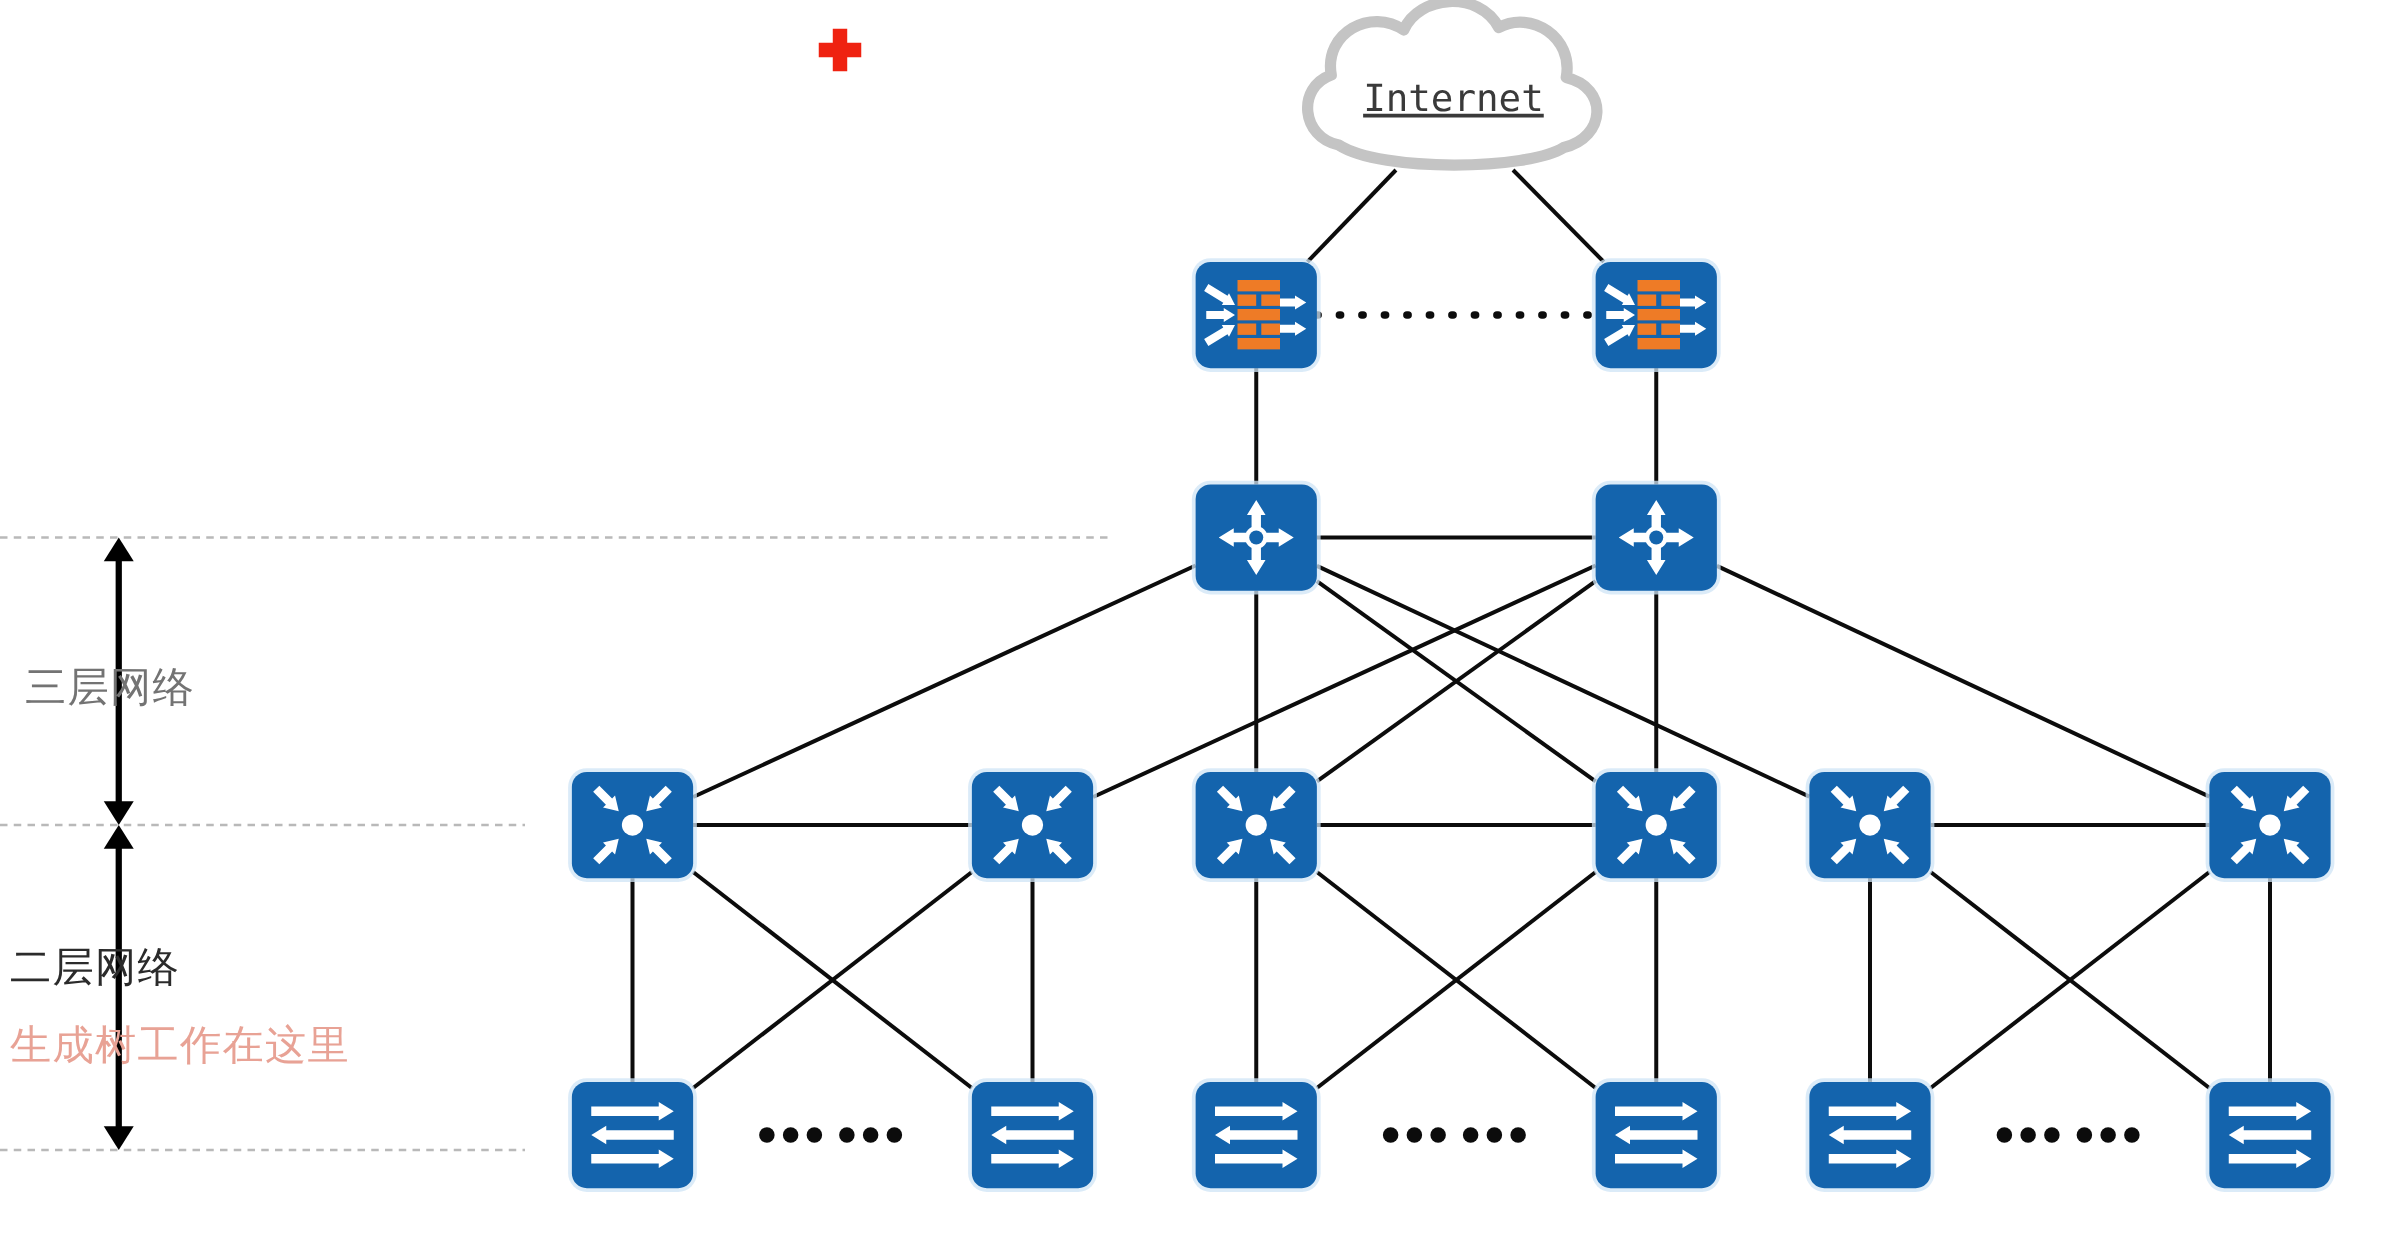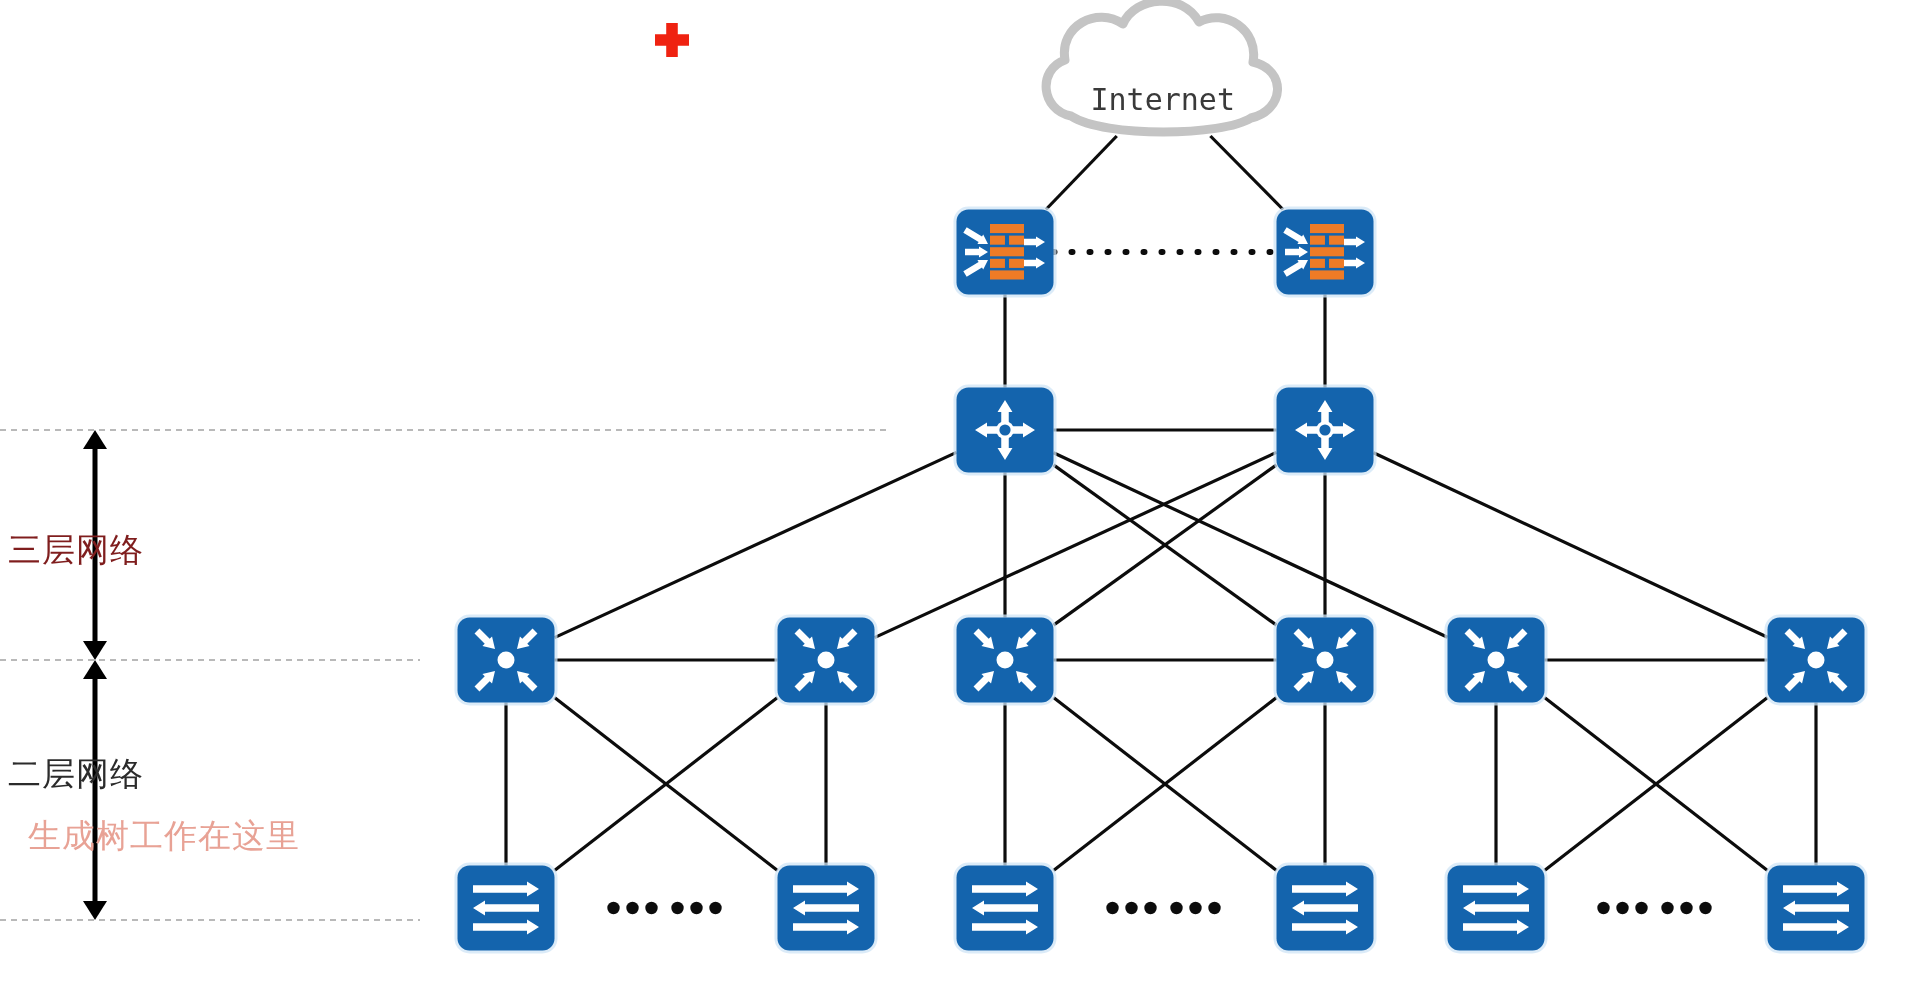--- a/index.html
+++ b/index.html
@@ -29,21 +29,20 @@
   .zone-label {
     position: absolute;
     font-family: "Liberation Sans", sans-serif;
     font-size: 33px;
     color: #2b2b2b;
     white-space: nowrap;
     letter-spacing: 1px;
   }
   .zone-label.red {
     color: #e8a295;
-    margin-left: 20px;
   }
   .cloud-label {
     position: absolute;
     font-family: "DejaVu Sans Mono", monospace;
     font-size: 30px;
     color: #3a3a3a;
     white-space: nowrap;
   }
 </style>
 </head>
@@ -269,17 +268,17 @@
         </g>
         <g style="cursor:pointer">
           <rect x="1764.5" y="862.5" width="103" height="91" rx="15" ry="15" fill="#cfe4f5" opacity="0.75"></rect>
           <rect x="1767.5" y="865.5" width="97" height="85" rx="12" ry="12" fill="#1464ad"></rect>
           <polygon points="1783.00,892.75 1837.00,892.75 1837.00,896.44 1849.00,889.00 1837.00,881.56 1837.00,885.25 1783.00,885.25" fill="#ffffff"></polygon>
           <polygon points="1849.00,904.25 1795.00,904.25 1795.00,900.56 1783.00,908.00 1795.00,915.44 1795.00,911.75 1849.00,911.75" fill="#ffffff"></polygon>
           <polygon points="1783.00,930.75 1837.00,930.75 1837.00,934.44 1849.00,927.00 1837.00,919.56 1837.00,923.25 1783.00,923.25" fill="#ffffff"></polygon>
         </g>
       </g>
     </svg>
-<div class="zone-label" style="left: 8px; top: 528px; color: #7f1d1d;">三层网络</div>
+<div class="zone-label" style="left: 20px; top: 528px; color: #737373;">三层网络</div>
     <div class="zone-label" style="left: 8px; top: 752px; color: rgb(43, 43, 43); text-align: center;">二层网络</div>
     <div class="zone-label red" style="left: 8px; top: 814px; color: rgb(232, 162, 149);">生成树工作在这里</div>
-    <div class="cloud-label" style="left: 1090.5px; top: 82px;">Internet</div>
+    <div class="cloud-label" style="left: 1090.5px; top: 62px; text-decoration: underline;">Internet</div>
   </div>
 
 </body></html>

